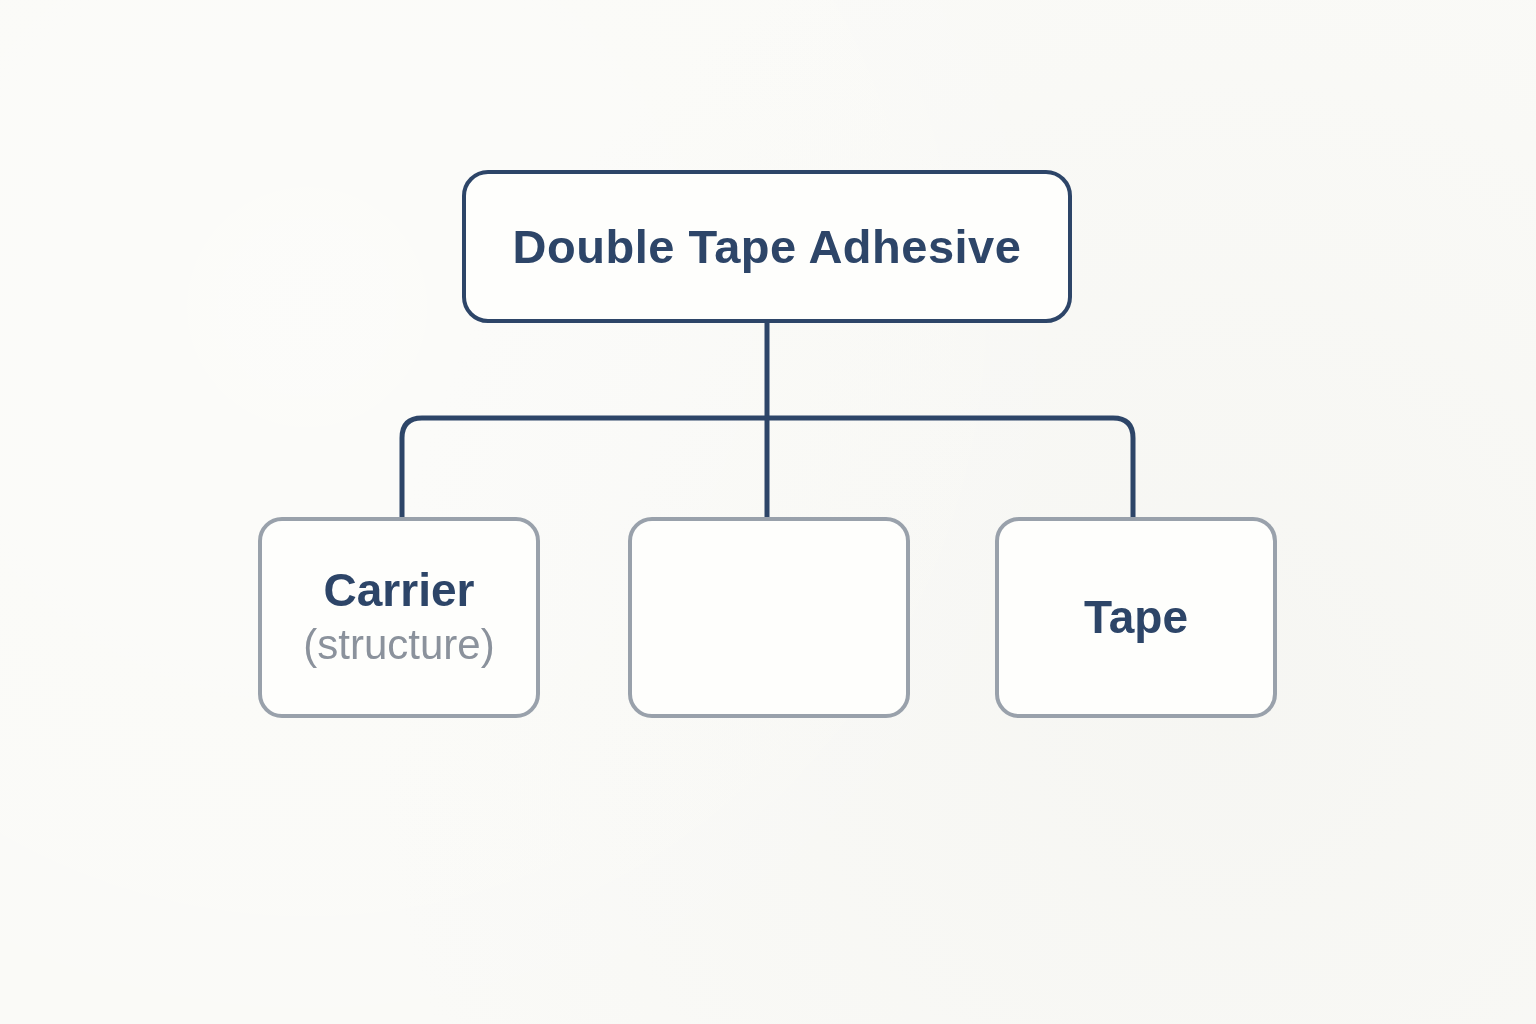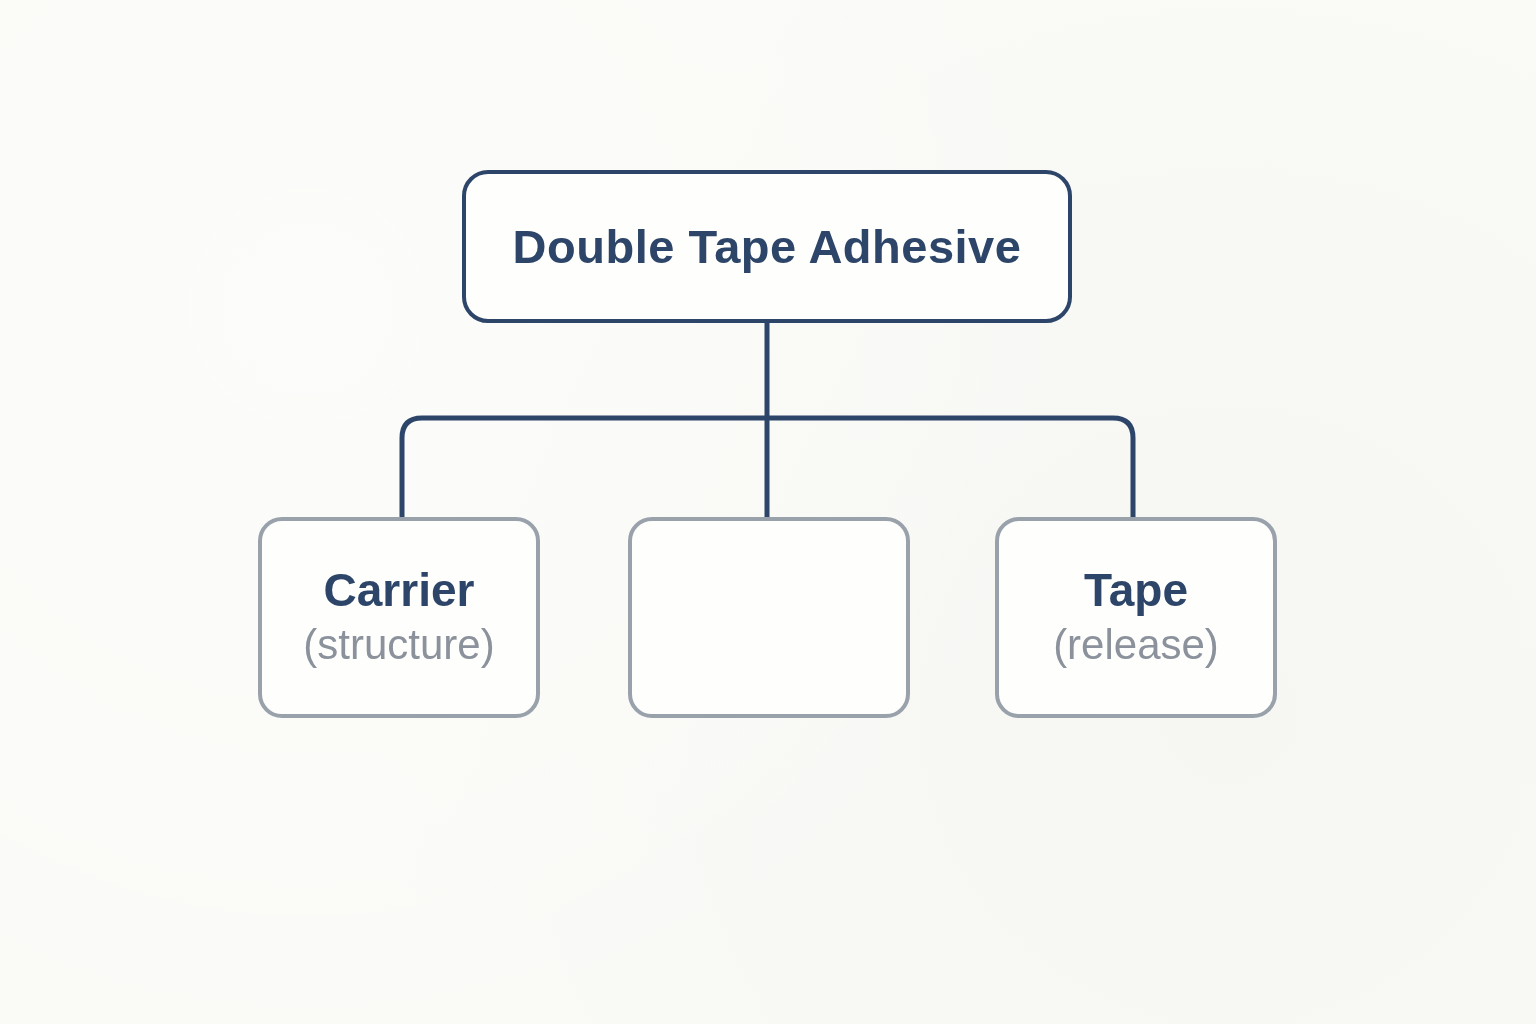--- a/index.html
+++ b/index.html
@@ -102,16 +102,15 @@
   <div class="node child pos-0">
     <div class="title">Carrier</div>
     <div class="subtitle">(structure)</div>
   </div>
 
   <div class="node child pos-1">
   </div>
 
   <div class="node child pos-2">
     <div class="title">Tape</div>
-    <div class="subtitle">(release)</div>
   </div>
 
 </div>
 
 </body></html>

